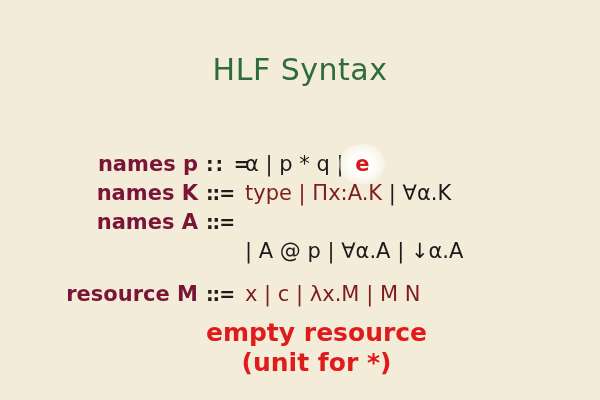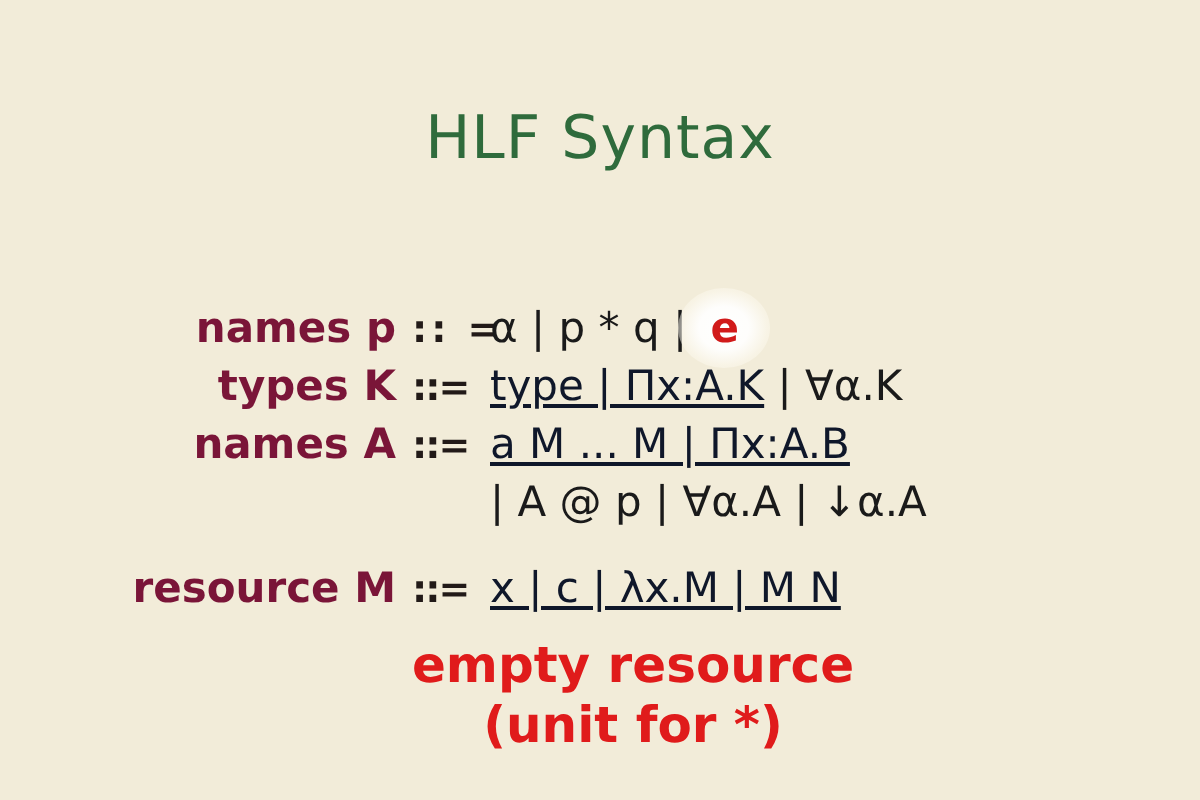--- a/index.html
+++ b/index.html
@@ -73,22 +73,21 @@
     letter-spacing: 2px;
   }
 
   .rule-body {
     font-size: 21px;
     color: #1a1a1a;
     white-space: nowrap;
   }
 
   .rule-body .dim {
-    color: #0f172a;
-    text-decoration: underline;
+    color: #7f1d1d;
   }
 
   .rule-body .bright {
     color: #1a1a1a;
   }
 
   
   .cont-row {
     display: flex;
     align-items: baseline;
@@ -163,34 +162,31 @@
       <div class="rule-sep wide">:: =</div>
       <div class="rule-body">
         <span class="bright">α | p * q |</span>
         <span class="hl-token">
           <span>e</span>
         </span>
       </div>
     </div>
 
     <div class="rule-row">
-      <div class="rule-label">types K</div>
+      <div class="rule-label">names K</div>
       <div class="rule-sep">::=</div>
       <div class="rule-body">
         <span class="dim">type | Πx:A.K</span>
         <span class="bright">| ∀α.K</span>
       </div>
     </div>
 
     <div class="rule-row">
       <div class="rule-label">names A</div>
       <div class="rule-sep">::=</div>
-      <div class="rule-body">
-        <span class="dim">a M ... M | Πx:A.B</span>
-      </div>
     </div>
 
     <div class="cont-row">
       <div class="cont-spacer"></div>
       <div class="rule-body">
         <span class="bright">| A @ p | ∀α.A | ↓α.A</span>
       </div>
     </div>
 
     <div class="gap-row"></div>

